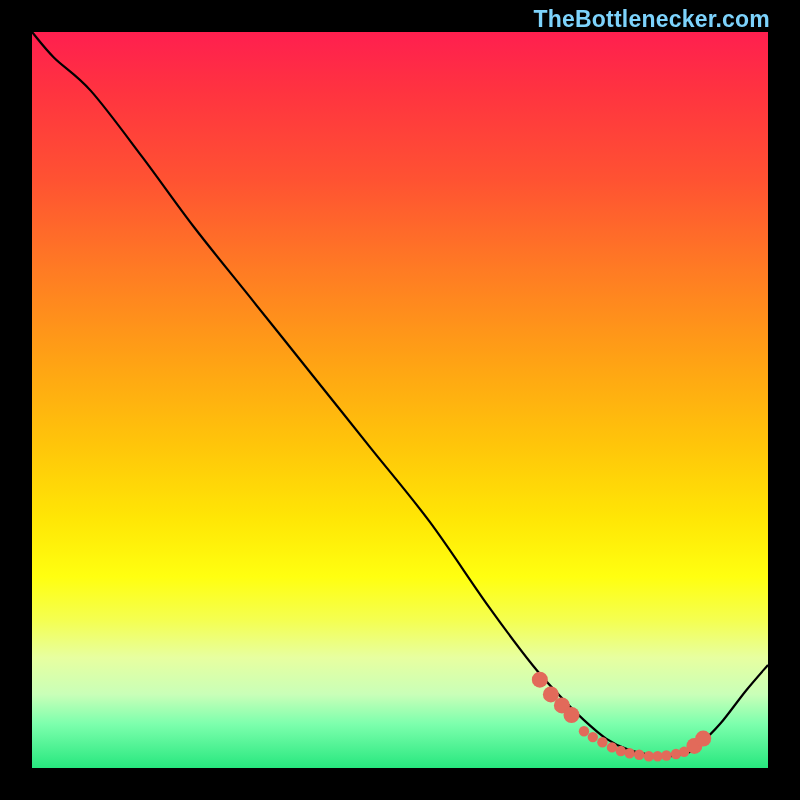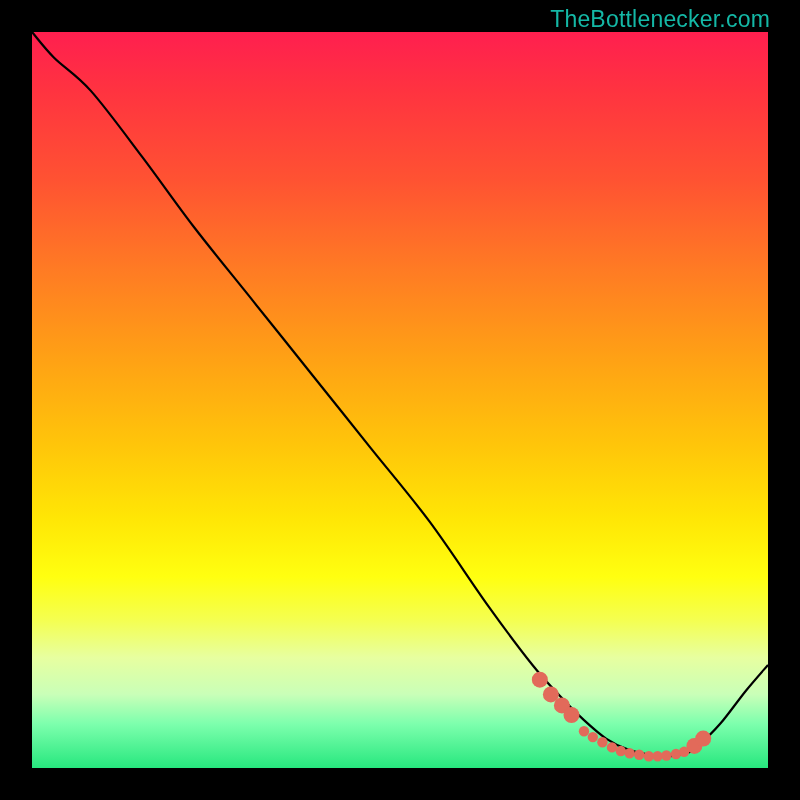--- a/index.html
+++ b/index.html
@@ -39,23 +39,23 @@
       #e7ffa0 85%,
       #c9ffb8 90%,
       #7dffad 94%,
       #27e77e 100%
     );
   }
   .watermark {
     position: absolute;
     top: 6px;
     right: 30px;
-    color: #14b8a6;
+    color: #7dd3fc;
     font-size: 23px;
-    font-weight: 400;
+    font-weight: 700;
     letter-spacing: 0.2px;
     user-select: none;
   }
   svg.curve {
     position: absolute;
     left: 0;
     top: 0;
     width: 736px;
     height: 736px;
     overflow: visible;

